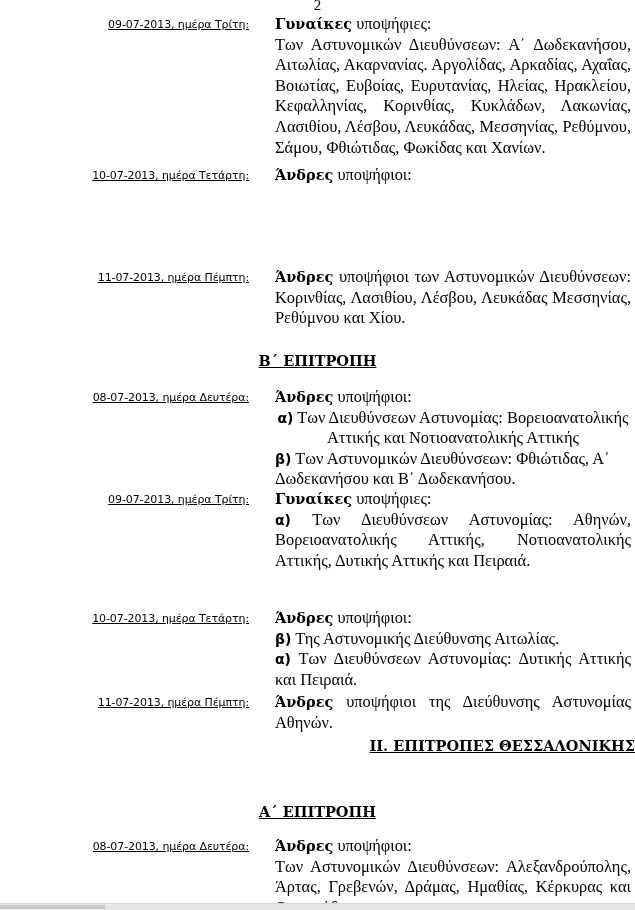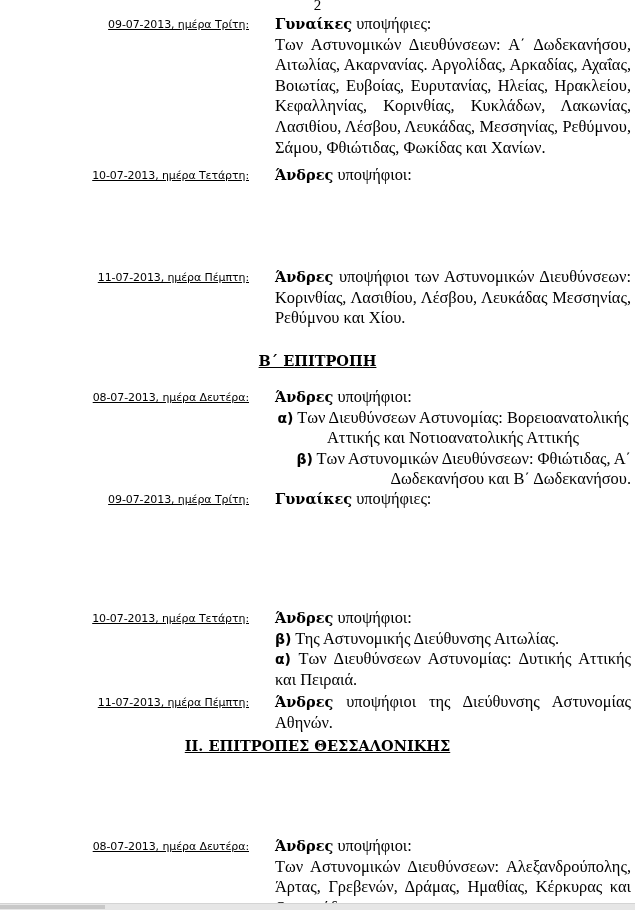--- a/index.html
+++ b/index.html
@@ -74,48 +74,50 @@
     </div>
   </div>
 
   <div class="heading" style="top:352px;">Β΄ ΕΠΙΤΡΟΠΗ</div>
 
   <div class="entry" style="top:387px;">
     <div class="date">08-07-2013, ημέρα Δευτέρα:</div>
     <div class="body">
       <p><span class="lead">Άνδρες</span><span> υποψήφιοι:</span></p>
       <p style="text-align:center;"><span class="mark">α)</span><span> Των Διευθύνσεων Αστυνομίας: Βορειοανατολικής Αττικής και Νοτιοανατολικής Αττικής</span></p>
-      <p style="text-align:right;"><span class="mark">β)</span><span> Των Αστυνομικών Διευθύνσεων: Φθιώτιδας, Α΄ Δωδεκανήσου και Β΄ Δωδεκανήσου.</span></p>
+      <p style="text-align:left;"><span class="mark">β)</span><span> Των Αστυνομικών Διευθύνσεων: Φθιώτιδας, Α΄ Δωδεκανήσου και Β΄ Δωδεκανήσου.</span></p>
     </div>
   </div>
 
   <div class="entry" style="top:489px;">
     <div class="date">09-07-2013, ημέρα Τρίτη:</div>
     <div class="body">
       <p><span class="lead">Γυναίκες</span><span> υποψήφιες:</span></p>
+      <p><span class="mark">α)</span><span> Των Διευθύνσεων Αστυνομίας: Αθηνών, Βορειοανατολικής Αττικής, Νοτιοανατολικής Αττικής, Δυτικής Αττικής και Πειραιά.</span></p>
     </div>
   </div>
 
   <div class="entry" style="top:608px;">
     <div class="date">10-07-2013, ημέρα Τετάρτη:</div>
     <div class="body">
       <p><span class="lead">Άνδρες</span><span> υποψήφιοι:</span></p>
       <p><span class="mark">β)</span><span> Της Αστυνομικής Διεύθυνσης Αιτωλίας.</span></p>
       <p><span class="mark">α)</span><span> Των Διευθύνσεων Αστυνομίας: Δυτικής Αττικής και Πειραιά.</span></p>
     </div>
   </div>
 
   <div class="entry" style="top:692px;">
     <div class="date">11-07-2013, ημέρα Πέμπτη:</div>
     <div class="body">
       <p><span class="lead">Άνδρες</span><span> υποψήφιοι της Διεύθυνσης Αστυνομίας Αθηνών.</span></p>
     </div>
   </div>
 
-  <div class="heading" style="top:737px;">ΙΙ. ΕΠΙΤΡΟΠΕΣ ΘΕΣΣΑΛΟΝΙΚΗΣ</div>
+  <div class="heading" style="top:737px;text-align:right;">ΙΙ. ΕΠΙΤΡΟΠΕΣ ΘΕΣΣΑΛΟΝΙΚΗΣ</div>
+  <div class="heading" style="top:803px;">Α΄ ΕΠΙΤΡΟΠΗ</div>
 
   <div class="entry" style="top:836px;">
     <div class="date">08-07-2013, ημέρα Δευτέρα:</div>
     <div class="body">
       <p><span class="lead">Άνδρες</span><span> υποψήφιοι:</span></p>
       <p>Των Αστυνομικών Διευθύνσεων: Αλεξανδρούπολης, Άρτας, Γρεβενών, Δράμας, Ημαθίας, Κέρκυρας και Ορεστιάδας.</p>
     </div>
   </div>
 
 </div>

